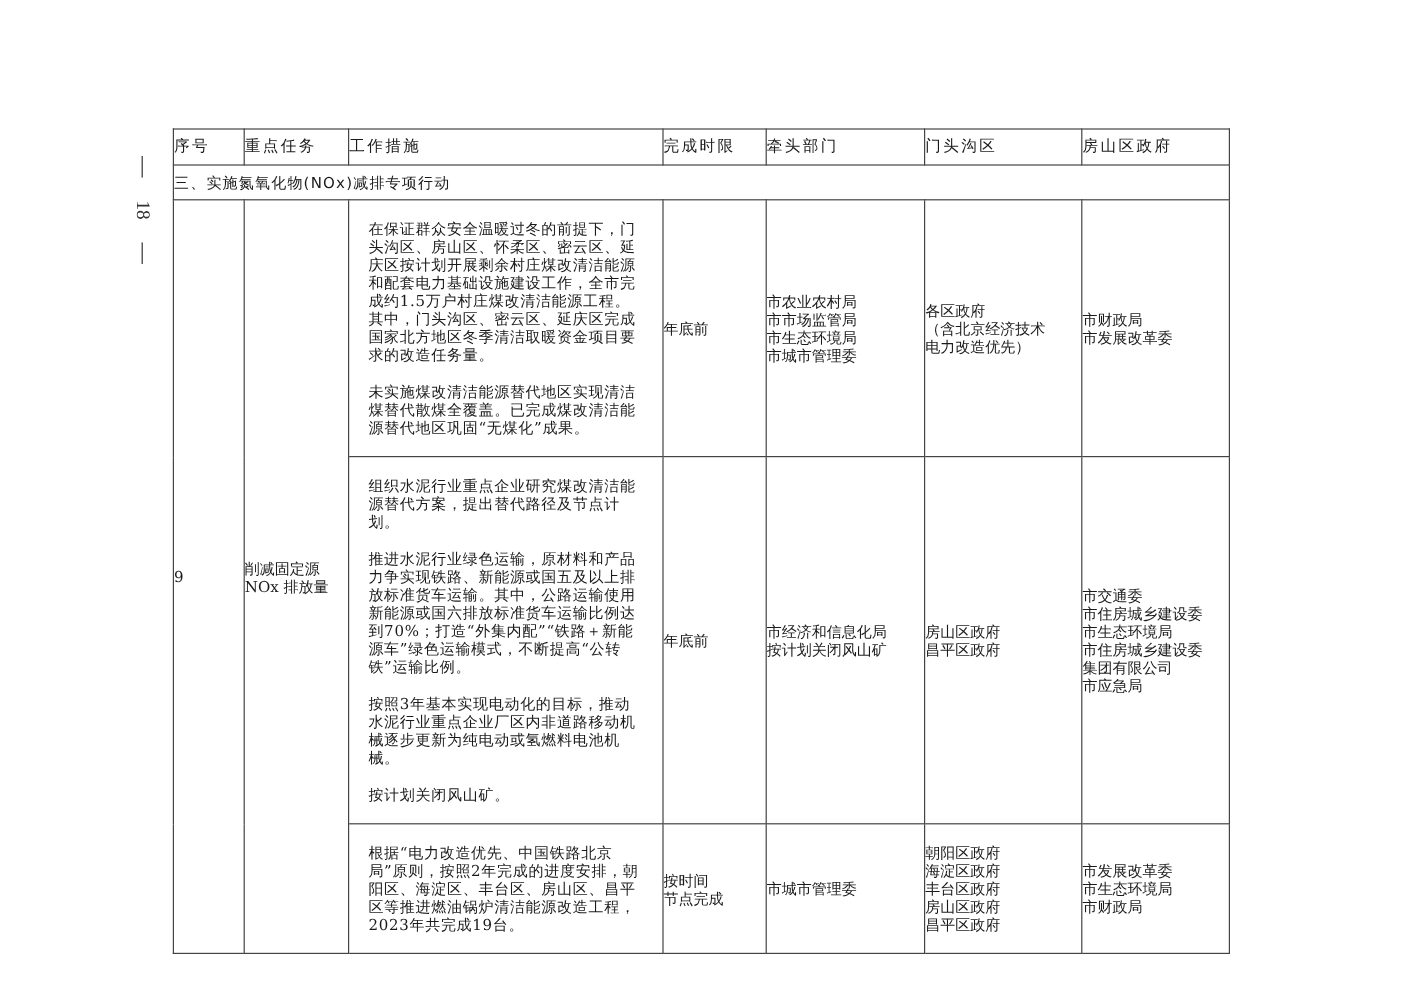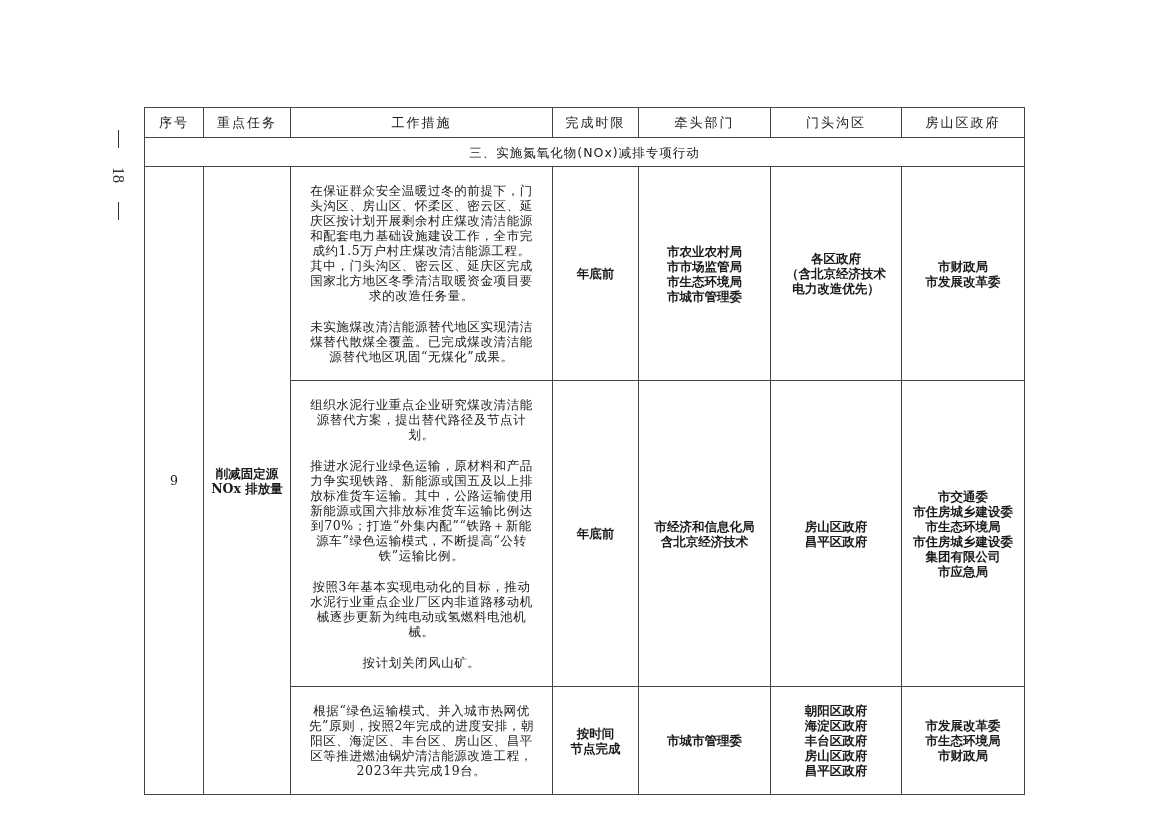--- a/index.html
+++ b/index.html
@@ -9,28 +9,28 @@
       position: absolute; left: 106px; top: 130px; width: 24px; height: 90px;
       display: flex; flex-direction: column; align-items: center; justify-content: space-between;
     }
     .page-number .dash { width: 1px; height: 18px; background: #333; }
     .page-number .num { transform: rotate(90deg); font-size: 16px; font-family: "Liberation Serif", serif; color: #333; }
     table.main {
       position: absolute; left: 144px; top: 107px; width: 880px;
       border-collapse: collapse; table-layout: fixed;
     }
     table.main td, table.main th {
-      border: 1.3px solid #444; padding: 0; vertical-align: middle; text-align: center;
+      border: 1.3px solid #444; padding: 0; vertical-align: middle; text-align: left;
       font-size: 12.5px; line-height: 15px; font-weight: normal;
     }
     table.main th { font-family: "DejaVu Sans", "Liberation Sans", sans-serif; font-size: 13px; letter-spacing: 2px; height: 29px; }
     .section-row td { height: 28px; font-family: "DejaVu Sans", "Liberation Sans", sans-serif; font-size: 12.5px; letter-spacing: 1px; }
     td.measures { text-align: left; padding: 0 6px; font-size: 12.3px; line-height: 15px; letter-spacing: 0.6px; }
     td.measures p { margin: 16px; }
-    .multi span { display: block; font-weight: bold; }
+    .multi span { display: block; }
     .r1 td { height: 202px; }
     .r2 td { height: 246px; }
     .r3 td { height: 100px; }
   </style>
 </head>
 <body>
 
 <div class="page-number">
   <div class="dash"></div>
   <div class="num">18</div>
@@ -98,39 +98,39 @@
         <p>组织水泥行业重点企业研究煤改清洁能源替代方案，提出替代路径及节点计划。</p>
         <p>推进水泥行业绿色运输，原材料和产品力争实现铁路、新能源或国五及以上排放标准货车运输。其中，公路运输使用新能源或国六排放标准货车运输比例达到70%；打造“外集内配”“铁路＋新能源车”绿色运输模式，不断提高“公转铁”运输比例。</p>
         <p>按照3年基本实现电动化的目标，推动水泥行业重点企业厂区内非道路移动机械逐步更新为纯电动或氢燃料电池机械。</p>
         <p>按计划关闭风山矿。</p>
       </td>
       <td class="multi">
         <span>年底前</span>
       </td>
       <td class="multi">
         <span>市经济和信息化局</span>
-        <span>含北京经济技术</span>
+        <span>按计划关闭风山矿</span>
       </td>
       <td class="multi">
         <span>房山区政府</span>
         <span>昌平区政府</span>
       </td>
       <td class="multi">
         <span>市交通委</span>
         <span>市住房城乡建设委</span>
         <span>市生态环境局</span>
         <span>市住房城乡建设委</span>
         <span>集团有限公司</span>
         <span>市应急局</span>
       </td>
     </tr>
 
     <tr class="r3">
       <td class="measures">
-        <p>根据“绿色运输模式、并入城市热网优先”原则，按照2年完成的进度安排，朝阳区、海淀区、丰台区、房山区、昌平区等推进燃油锅炉清洁能源改造工程，2023年共完成19台。</p>
+        <p>根据“电力改造优先、中国铁路北京局”原则，按照2年完成的进度安排，朝阳区、海淀区、丰台区、房山区、昌平区等推进燃油锅炉清洁能源改造工程，2023年共完成19台。</p>
       </td>
       <td class="multi">
         <span>按时间</span>
         <span>节点完成</span>
       </td>
       <td class="multi">
         <span>市城市管理委</span>
       </td>
       <td class="multi">
         <span>朝阳区政府</span>

